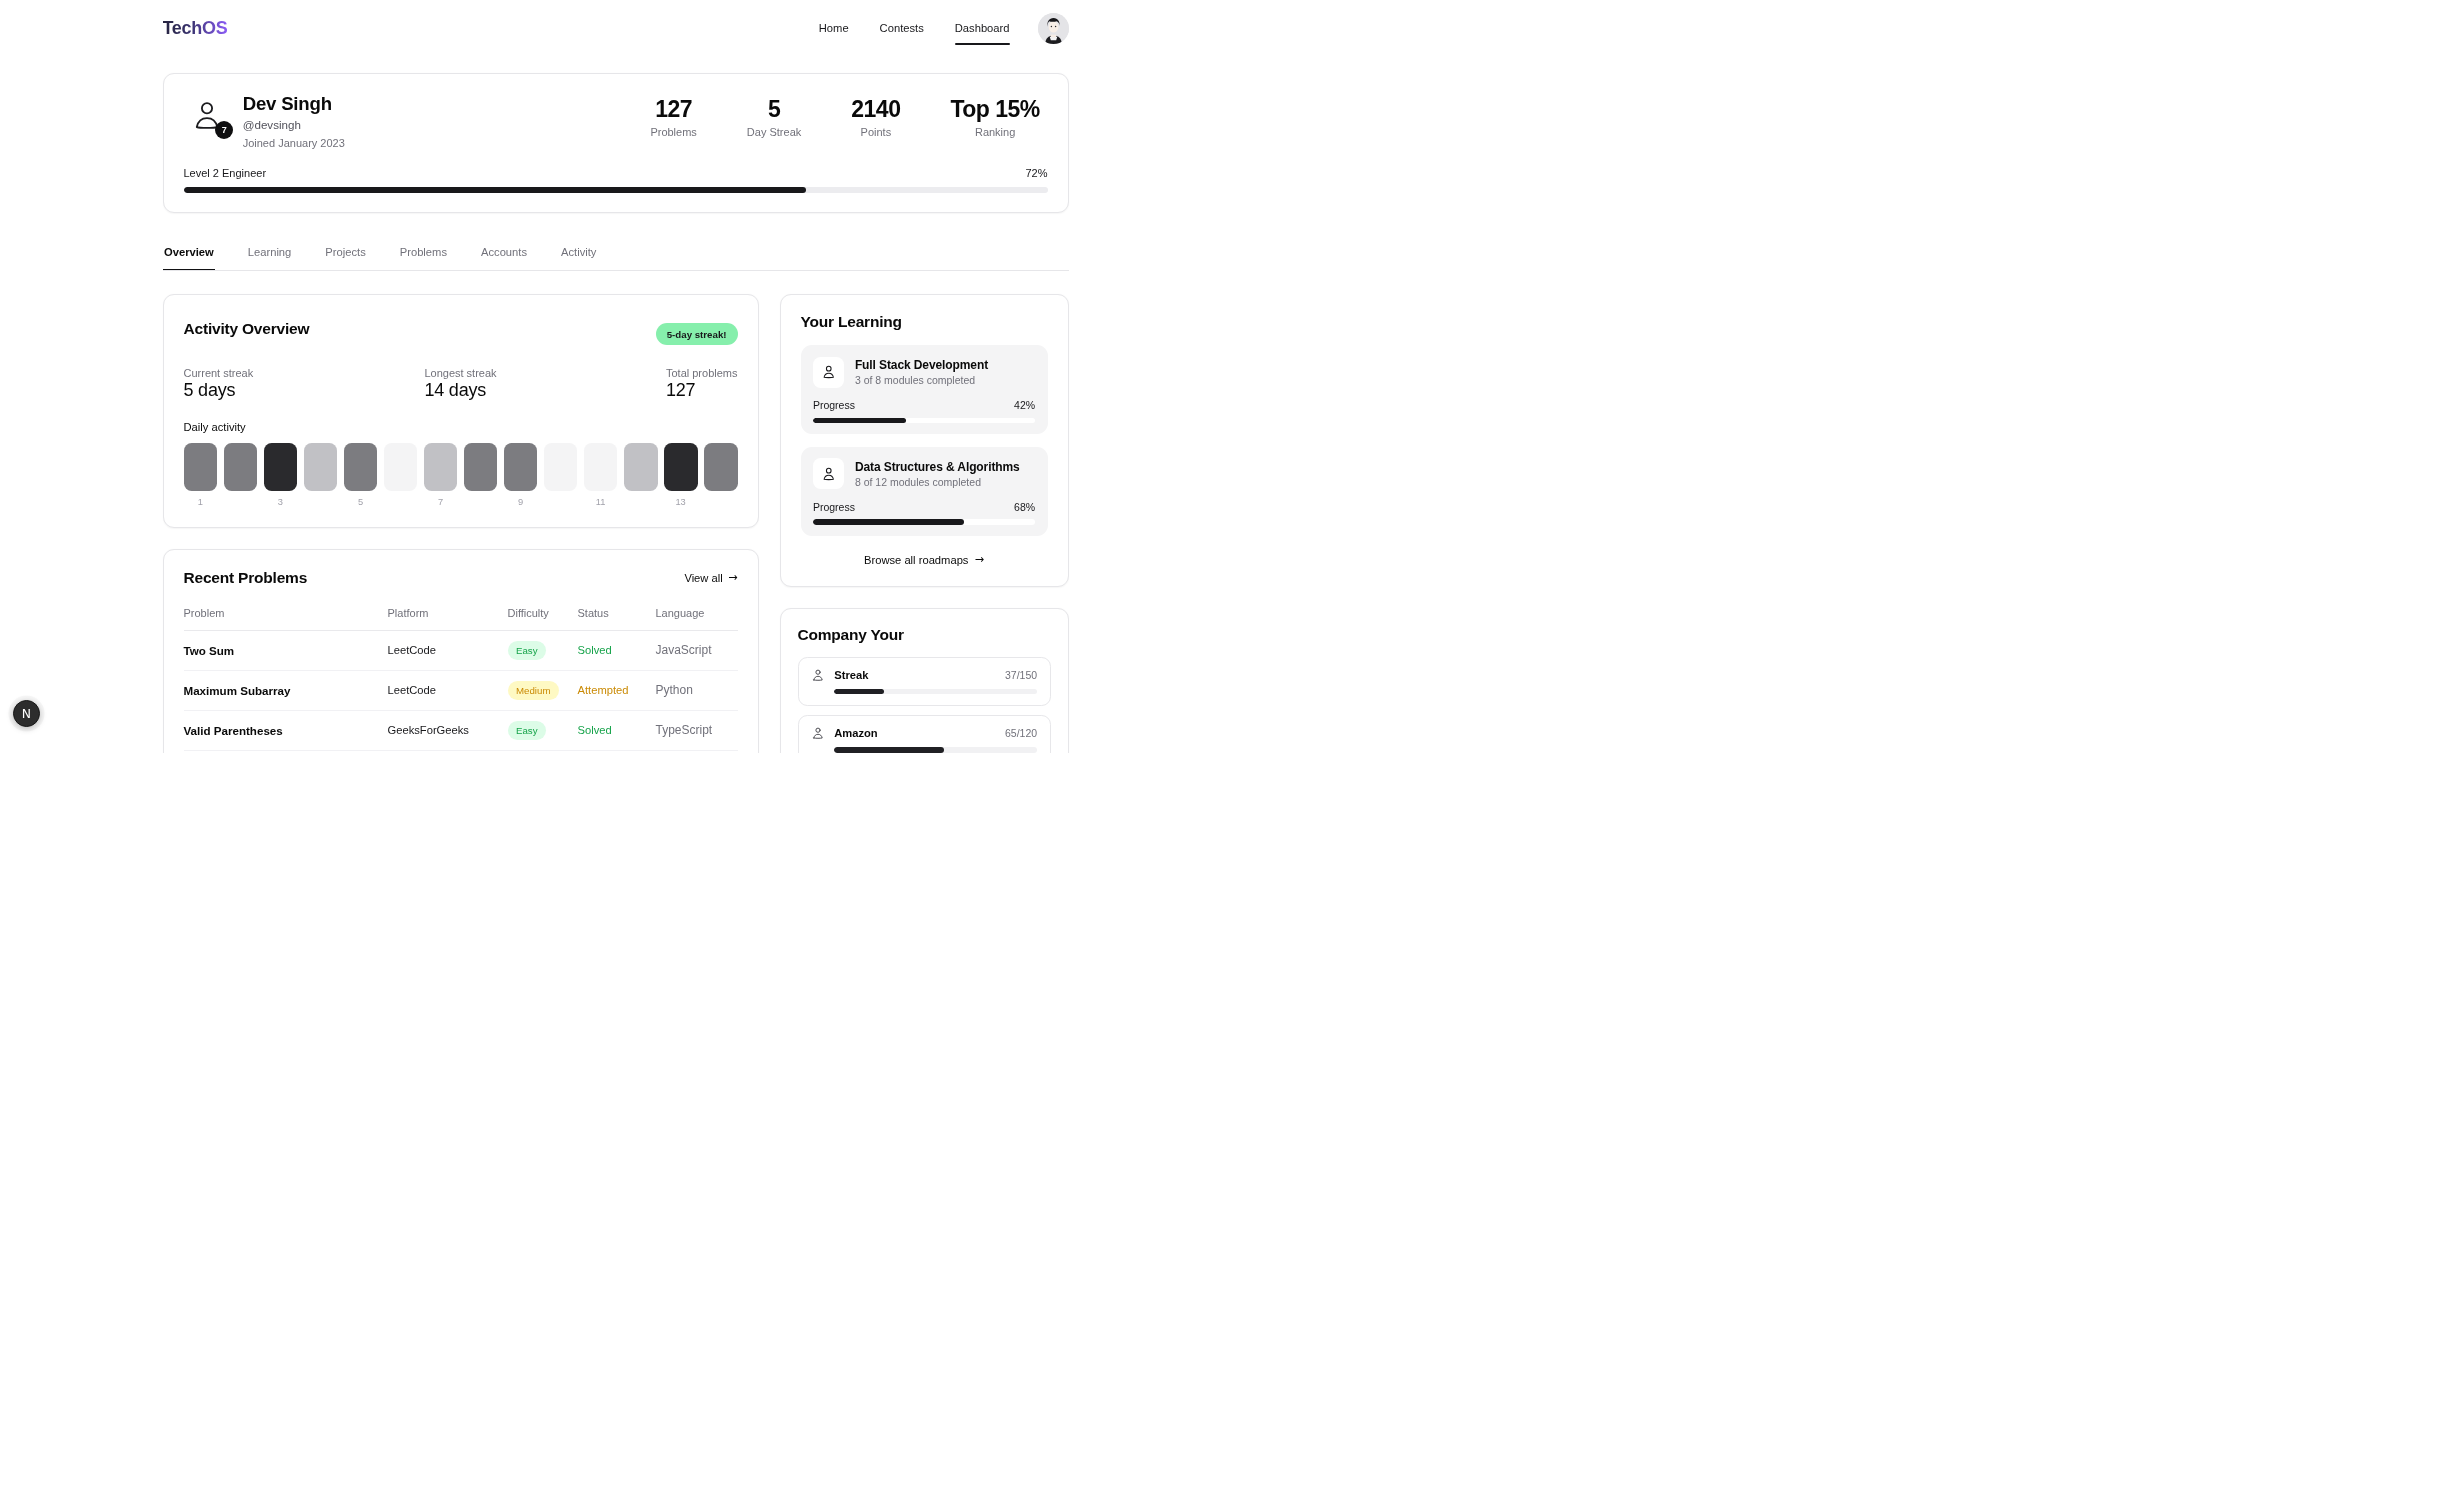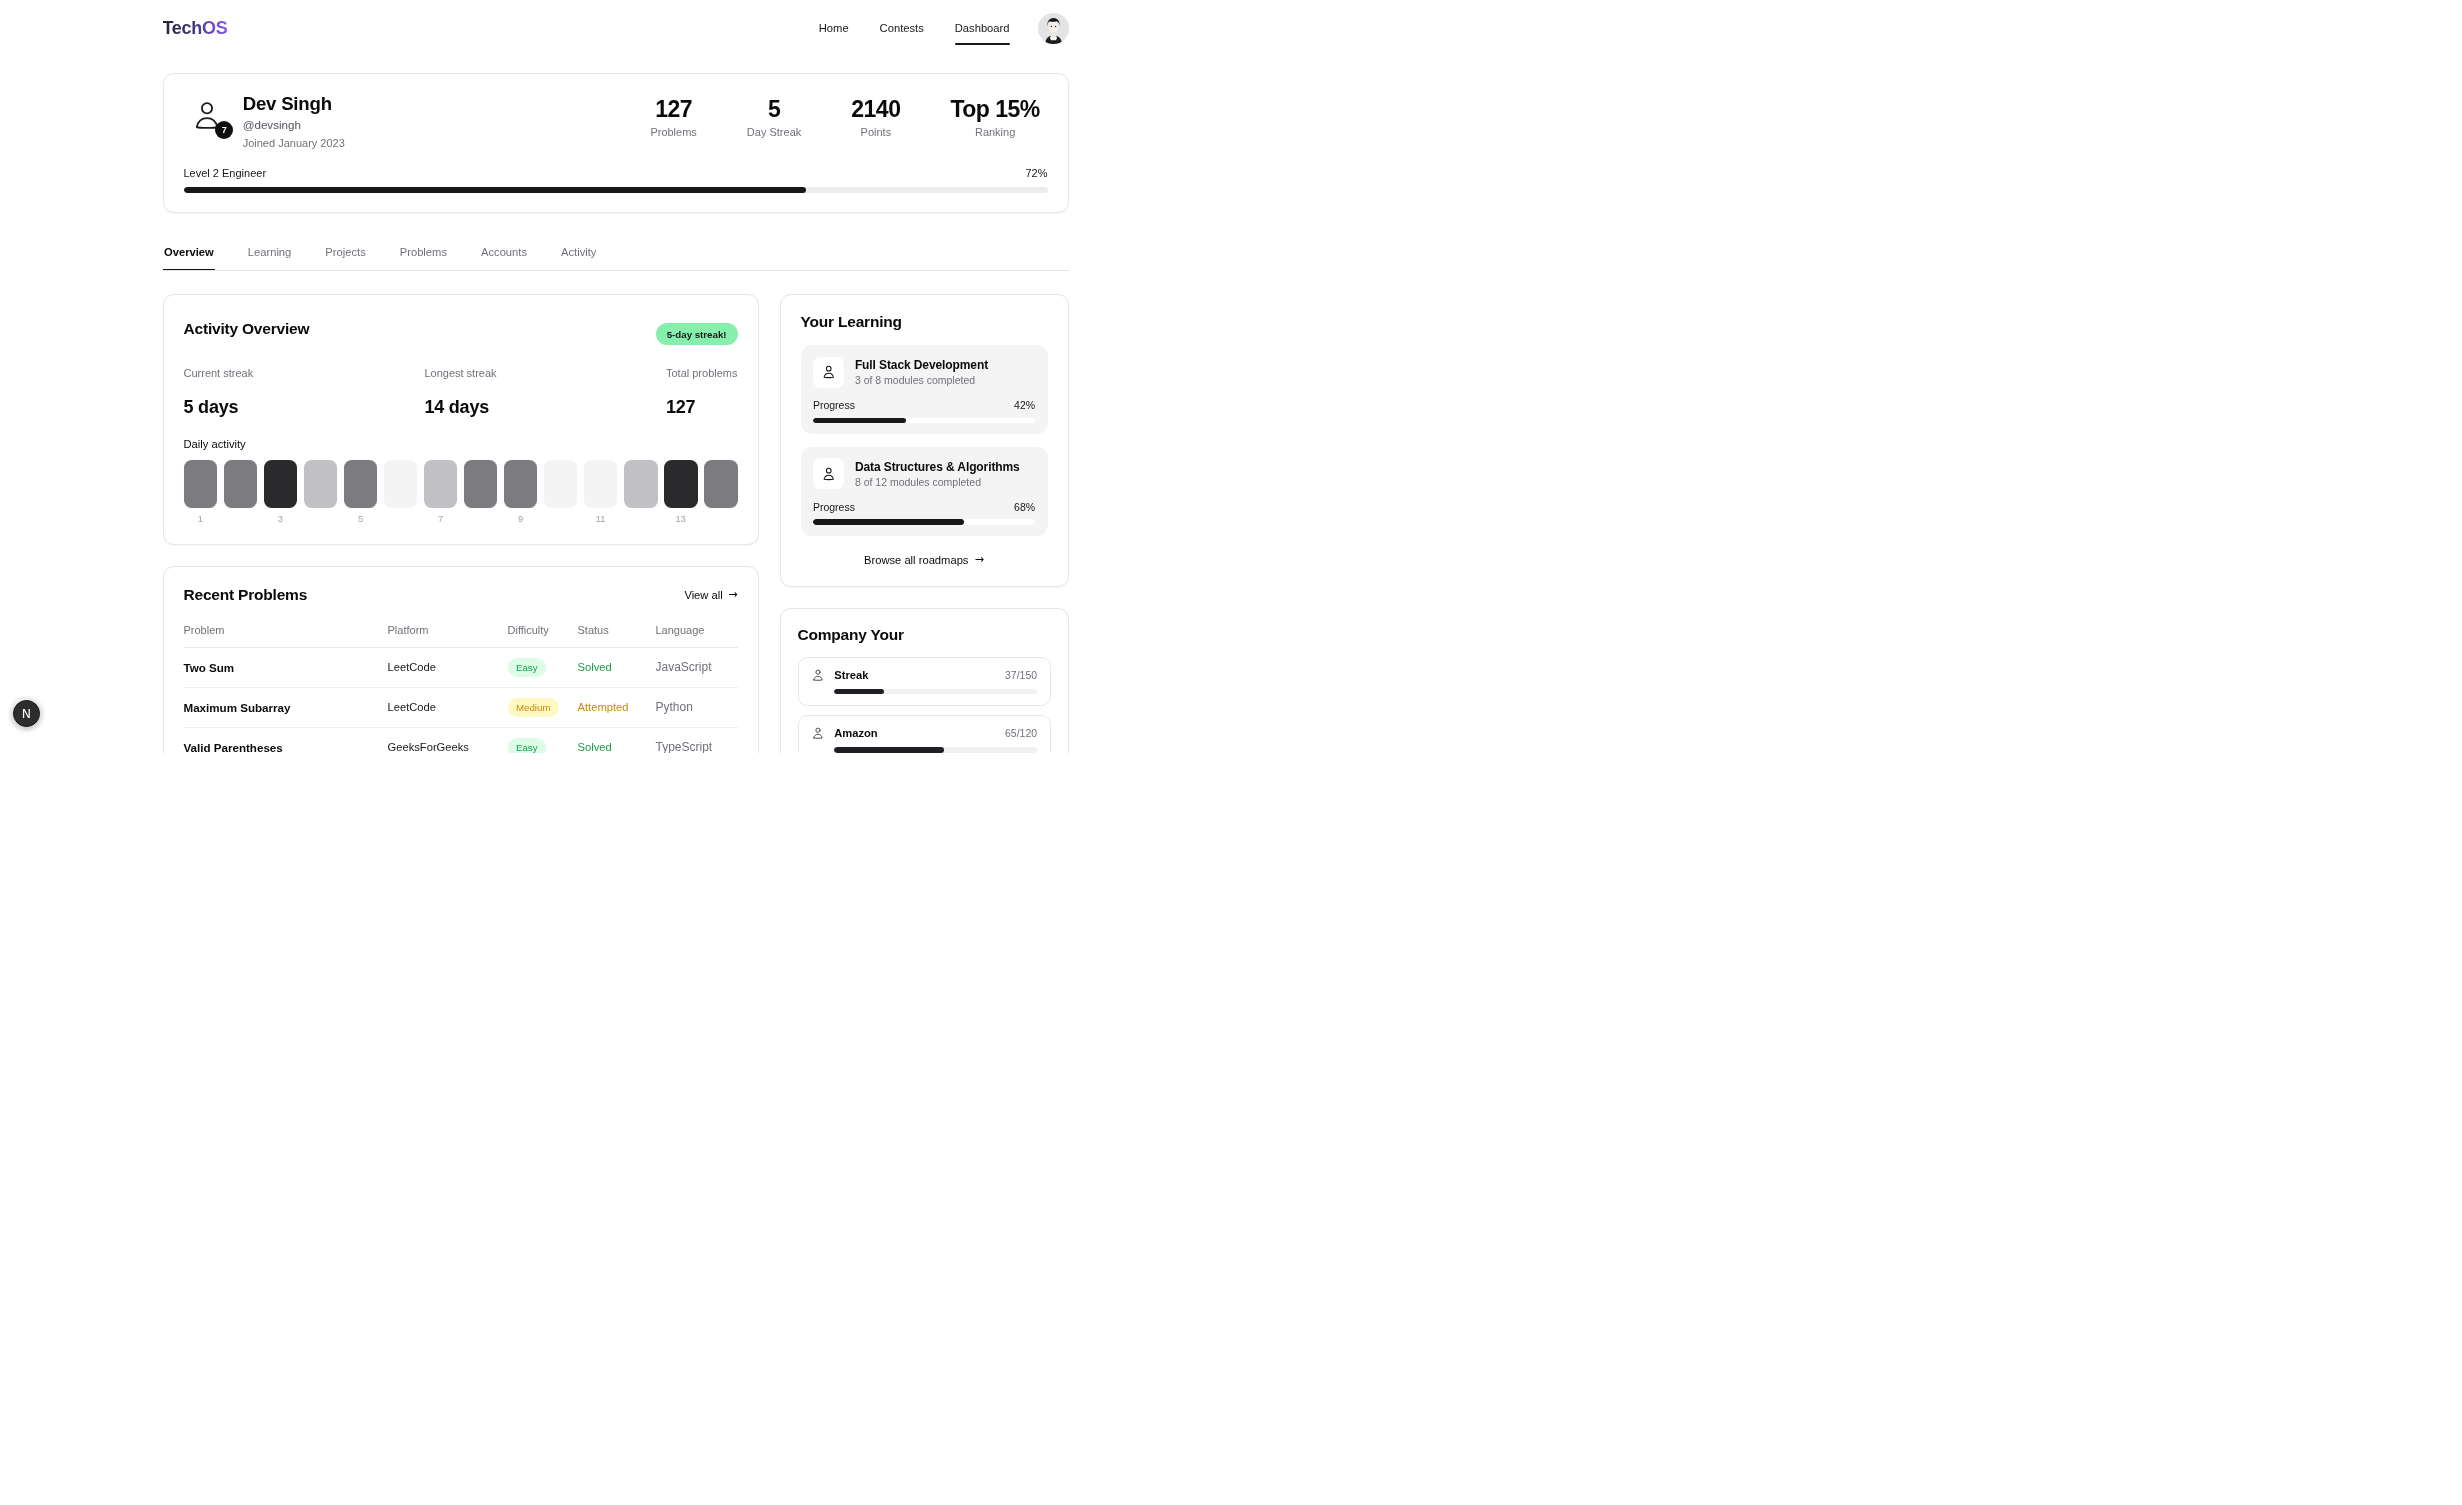--- a/index.html
+++ b/index.html
@@ -71,21 +71,21 @@
   .streak-pill {
     background:#86efac; color:#18181b; font-size:9.7px; font-weight:600;
     padding:5.4px 11px; border-radius:774px;margin-top:10px;
   }
 
   
   .a-stats { margin-top:22px; display:grid; grid-template-columns:1fr 1fr 1fr; }
   .a-stat:nth-child(2){ justify-self:center; }
   .a-stat:nth-child(3){ justify-self:end; }
   .a-stat-label { font-size:11px; color:#71717a; }
-  .a-stat-value { font-size:18px; font-weight:700; margin-top:18px; letter-spacing:-0.2px; }
+  .a-stat-value { font-size:18px; font-weight:400; margin-top:1px; letter-spacing:-0.2px; }
   .daily-label { margin-top:20px; font-size:11.2px; font-weight:500; }
   .abars { display:flex; gap:6.2px; margin-top:10px; }
   .abar { flex:1; height:48px; border-radius:7.7px; }
   .abar-labels { display:flex; gap:6.2px; margin-top:6.2px; }
   .abar-label { flex:1; text-align:center; font-size:9.3px; color:#a1a1aa; min-height:11.6px; }
 
   
   .problems-card { margin-top:21px; padding-bottom:0; }
   .view-all { font-size:11.2px; font-weight:500; color:#0a0a0a; cursor:pointer; display:flex; align-items:flex-end; gap:5.4px; }
   .thead, .trow { display:grid; grid-template-columns:204px 120px 70px 78px 1fr; align-items:center; }

